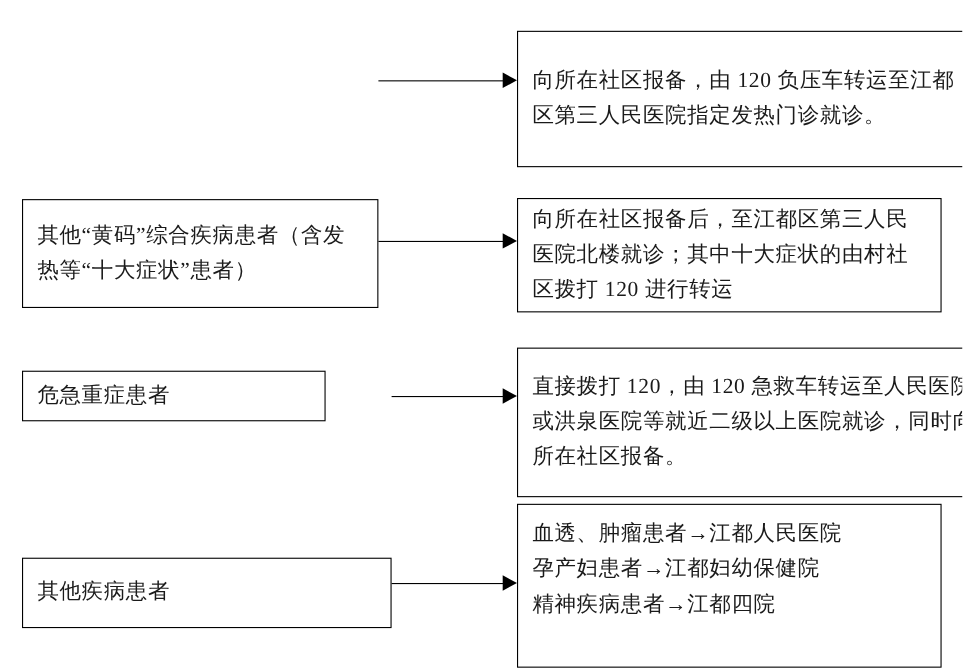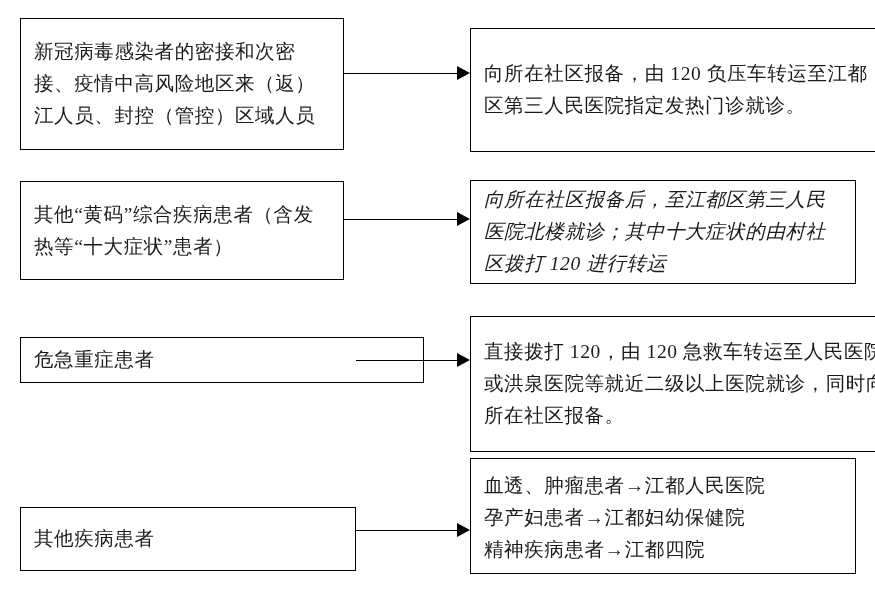--- a/index.html
+++ b/index.html
@@ -53,51 +53,48 @@
     border-style: solid;
     border-width: 7px 0 7px 13px;
     border-color: transparent transparent transparent #000000;
   }
 </style>
 </head>
 <body>
 
 <div id="flowchart">
 
-  <div class="node" style="left:20px; top:18px; width:324px; height:132px;">
-    <div class="node-text">新冠病毒感染者的密接和次密接、疫情中高风险地区来（返）江人员、封控（管控）区域人员</div>
-  </div>
   <div class="connector" style="left:344px; top:73px; width:114px;"></div>
   <div class="arrowhead" style="left:457px; top:66px;"></div>
   <div class="node" style="left:470px; top:28px; width:417px; height:124px;">
     <div class="node-text">向所在社区报备，由 120 负压车转运至江都区第三人民医院指定发热门诊就诊。</div>
   </div>
 
   <div class="node" style="left:20px; top:181px; width:324px; height:99px;">
     <div class="node-text">其他“黄码”综合疾病患者（含发热等“十大症状”患者）</div>
   </div>
   <div class="connector" style="left:344px; top:219px; width:114px;"></div>
   <div class="arrowhead" style="left:457px; top:212px;"></div>
-  <div class="node" style="left:470px; top:180px; width:386px; height:104px;font-style:italic;">
+  <div class="node" style="left:470px; top:180px; width:386px; height:104px;">
     <div class="node-text">向所在社区报备后，至江都区第三人民医院北楼就诊；其中十大症状的由村社区拨打 120 进行转运</div>
   </div>
 
-  <div class="node" style="left:20px; top:337px; width:404px; height:46px;">
+  <div class="node" style="left:20px; top:337px; width:276px; height:46px;">
     <div class="node-text">危急重症患者</div>
   </div>
   <div class="connector" style="left:356px; top:360px; width:102px;"></div>
   <div class="arrowhead" style="left:457px; top:353px;"></div>
   <div class="node" style="left:470px; top:316px; width:442px; height:136px;">
     <div class="node-text">直接拨打 120，由 120 急救车转运至人民医院或洪泉医院等就近二级以上医院就诊，同时向所在社区报备。</div>
   </div>
 
   <div class="node" style="left:20px; top:507px; width:336px; height:64px;">
     <div class="node-text">其他疾病患者</div>
   </div>
   <div class="connector" style="left:356px; top:530px; width:102px;"></div>
   <div class="arrowhead" style="left:457px; top:523px;"></div>
-  <div class="node top-aligned" style="left:470px; top:458px; width:386px; height:116px;">
+  <div class="node top-aligned" style="left:470px; top:458px; width:386px; height:149px;">
     <div class="node-text">血透、肿瘤患者→江都人民医院
 孕产妇患者→江都妇幼保健院
 精神疾病患者→江都四院</div>
   </div>
 
 </div>
 
 </body></html>

